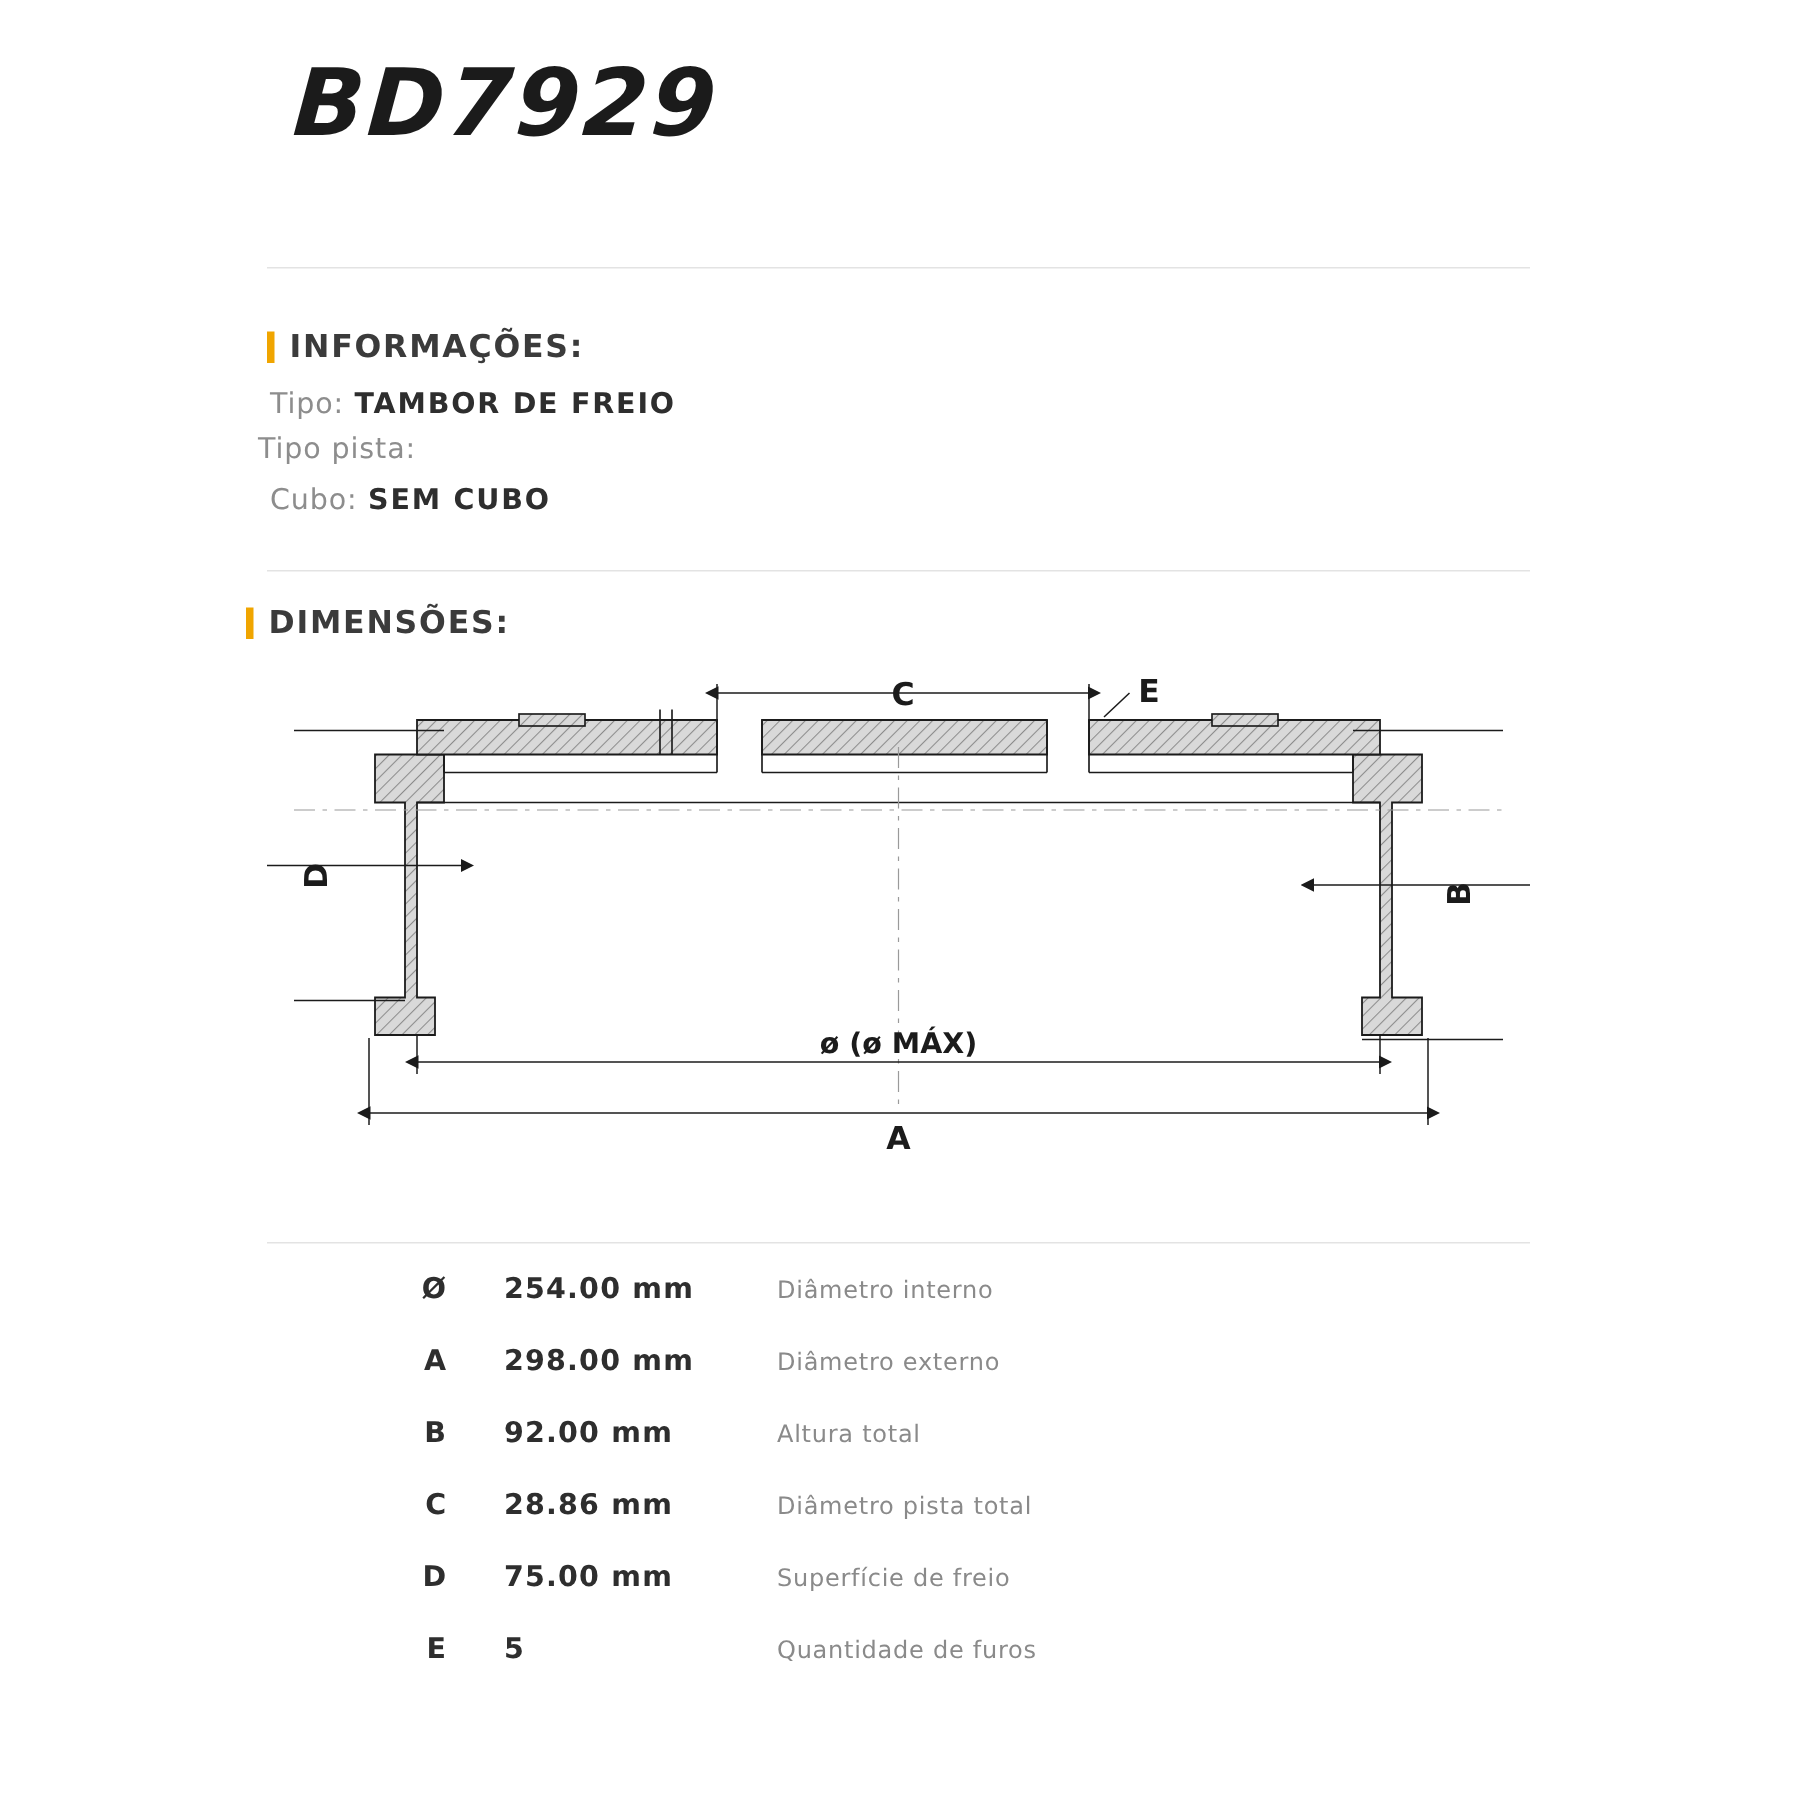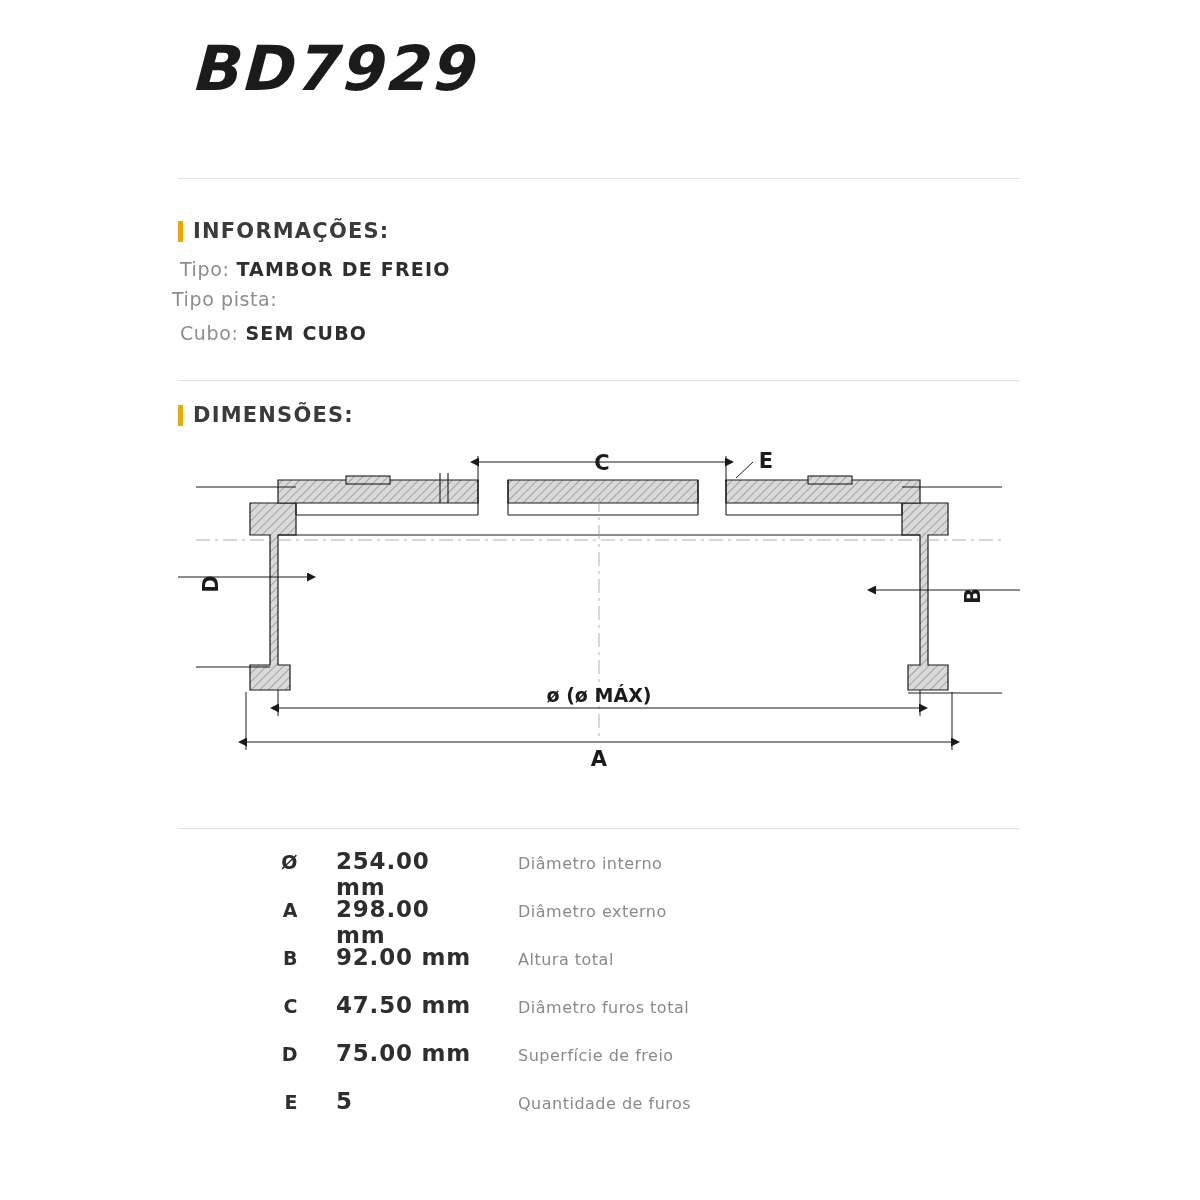--- a/index.html
+++ b/index.html
@@ -94,21 +94,21 @@
     width: 120px;
     text-align: right;
     font-size: 19px;
     font-weight: bold;
     color: #2e2e2e;
     letter-spacing: 0.6px;
   }
   .dim-val {
     width: 180px;
     padding-left: 38px;
-    font-size: 23px;
+    font-size: 19px;
     font-weight: bold;
     color: #2e2e2e;
     letter-spacing: 0.8px;
   }
   .dim-desc {
     padding-left: 40px;
     font-size: 16px;
     color: #8a8a8a;
     letter-spacing: 0.5px;
   }
@@ -138,21 +138,21 @@
   </div>
   <div class="info-row" style="left:172px; top:288px;">
     <span class="k">Tipo pista:</span><span class="v"></span>
   </div>
   <div class="info-row" style="left:180px; top:322px;">
     <span class="k">Cubo:</span><span class="v">SEM CUBO</span>
   </div>
 
   <div class="rule" style="top:380px"></div>
 
-  <div class="sec-head" style="left:178px; top:403px;">
+  <div class="sec-head" style="left:164px; top:403px;">
     <span class="sec-bar"></span>
     <span class="sec-label">DIMENSÕES:</span>
   </div>
 
   <div class="drawing">
     <svg width="842" height="380" viewBox="0 0 842 380">
       <defs>
         <pattern id="hatch" width="6" height="6" patternUnits="userSpaceOnUse" patternTransform="rotate(45)">
           <rect width="6" height="6" fill="#d9d9d9"></rect>
           <line x1="0" y1="0" x2="0" y2="6" stroke="#8c8c8c" stroke-width="1.4"></line>
@@ -248,22 +248,22 @@
       <div class="dim-val">298.00 mm</div>
       <div class="dim-desc">Diâmetro externo</div>
     </div>
     <div class="dim-row">
       <div class="dim-sym">B</div>
       <div class="dim-val">92.00 mm</div>
       <div class="dim-desc">Altura total</div>
     </div>
     <div class="dim-row">
       <div class="dim-sym">C</div>
-      <div class="dim-val">47.50 mm</div>
-      <div class="dim-desc">Diâmetro furos total</div>
+      <div class="dim-val">28.86 mm</div>
+      <div class="dim-desc">Diâmetro pista total</div>
     </div>
     <div class="dim-row">
       <div class="dim-sym">D</div>
       <div class="dim-val">75.00 mm</div>
       <div class="dim-desc">Superfície de freio</div>
     </div>
     <div class="dim-row">
       <div class="dim-sym">E</div>
       <div class="dim-val">5</div>
       <div class="dim-desc">Quantidade de furos</div>

